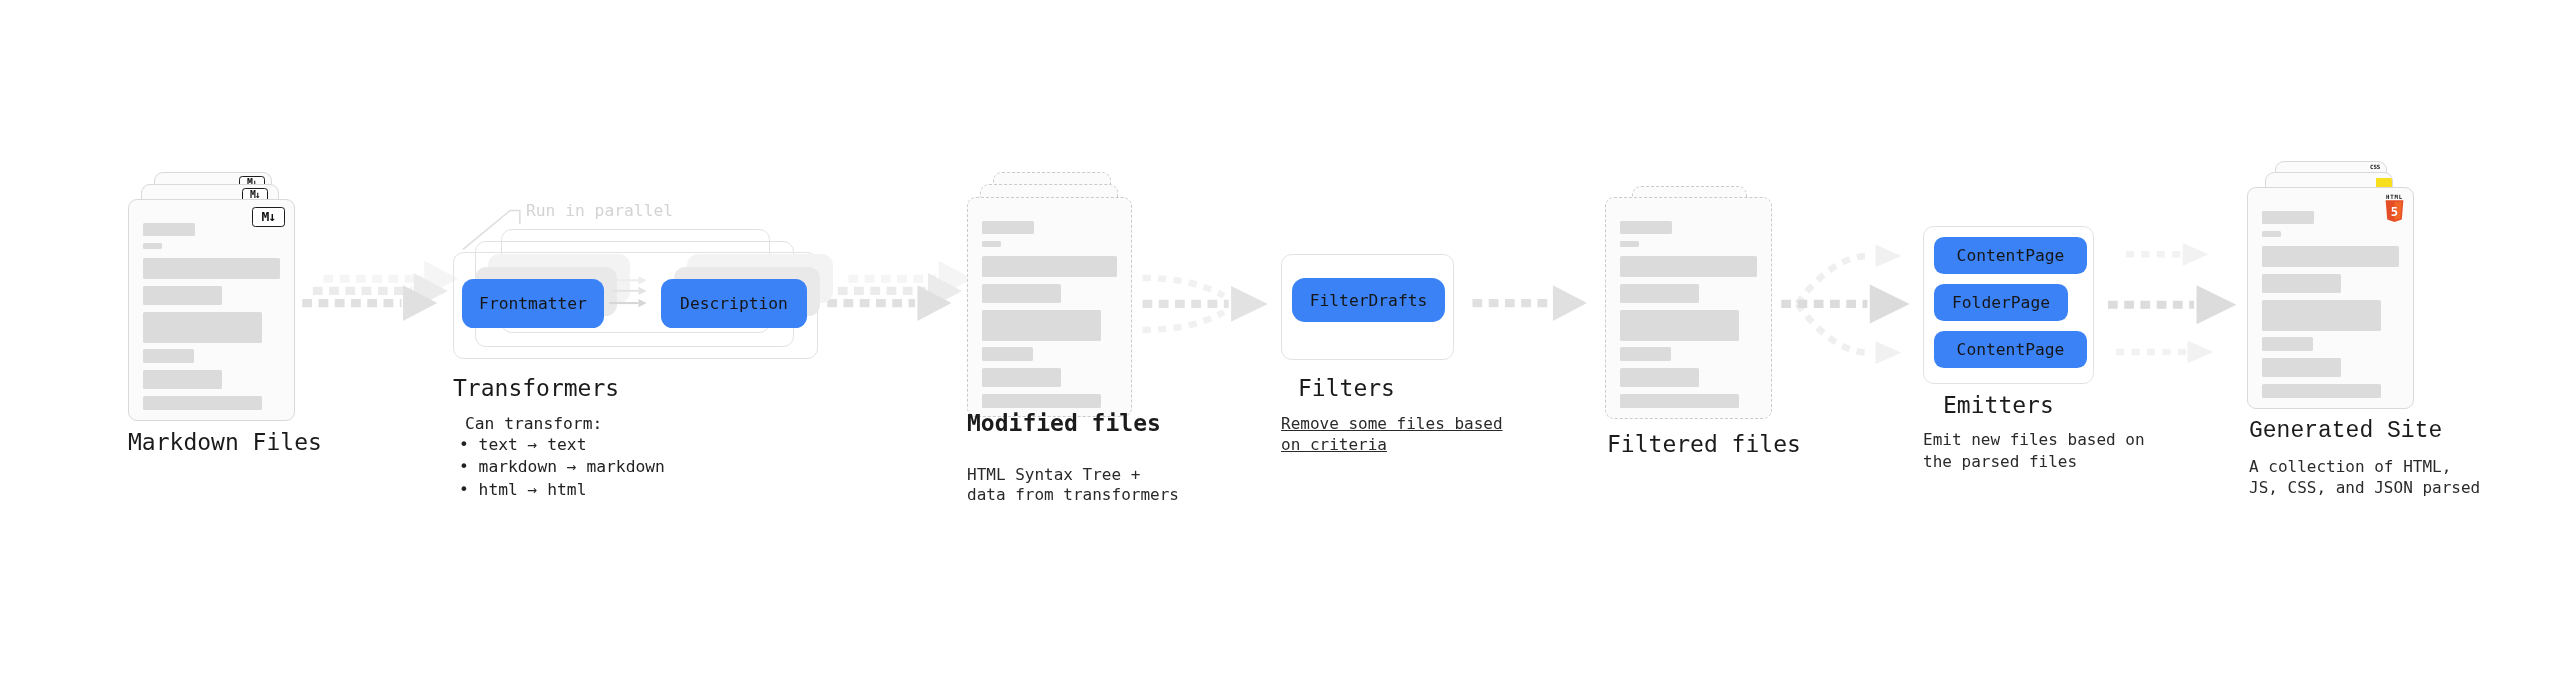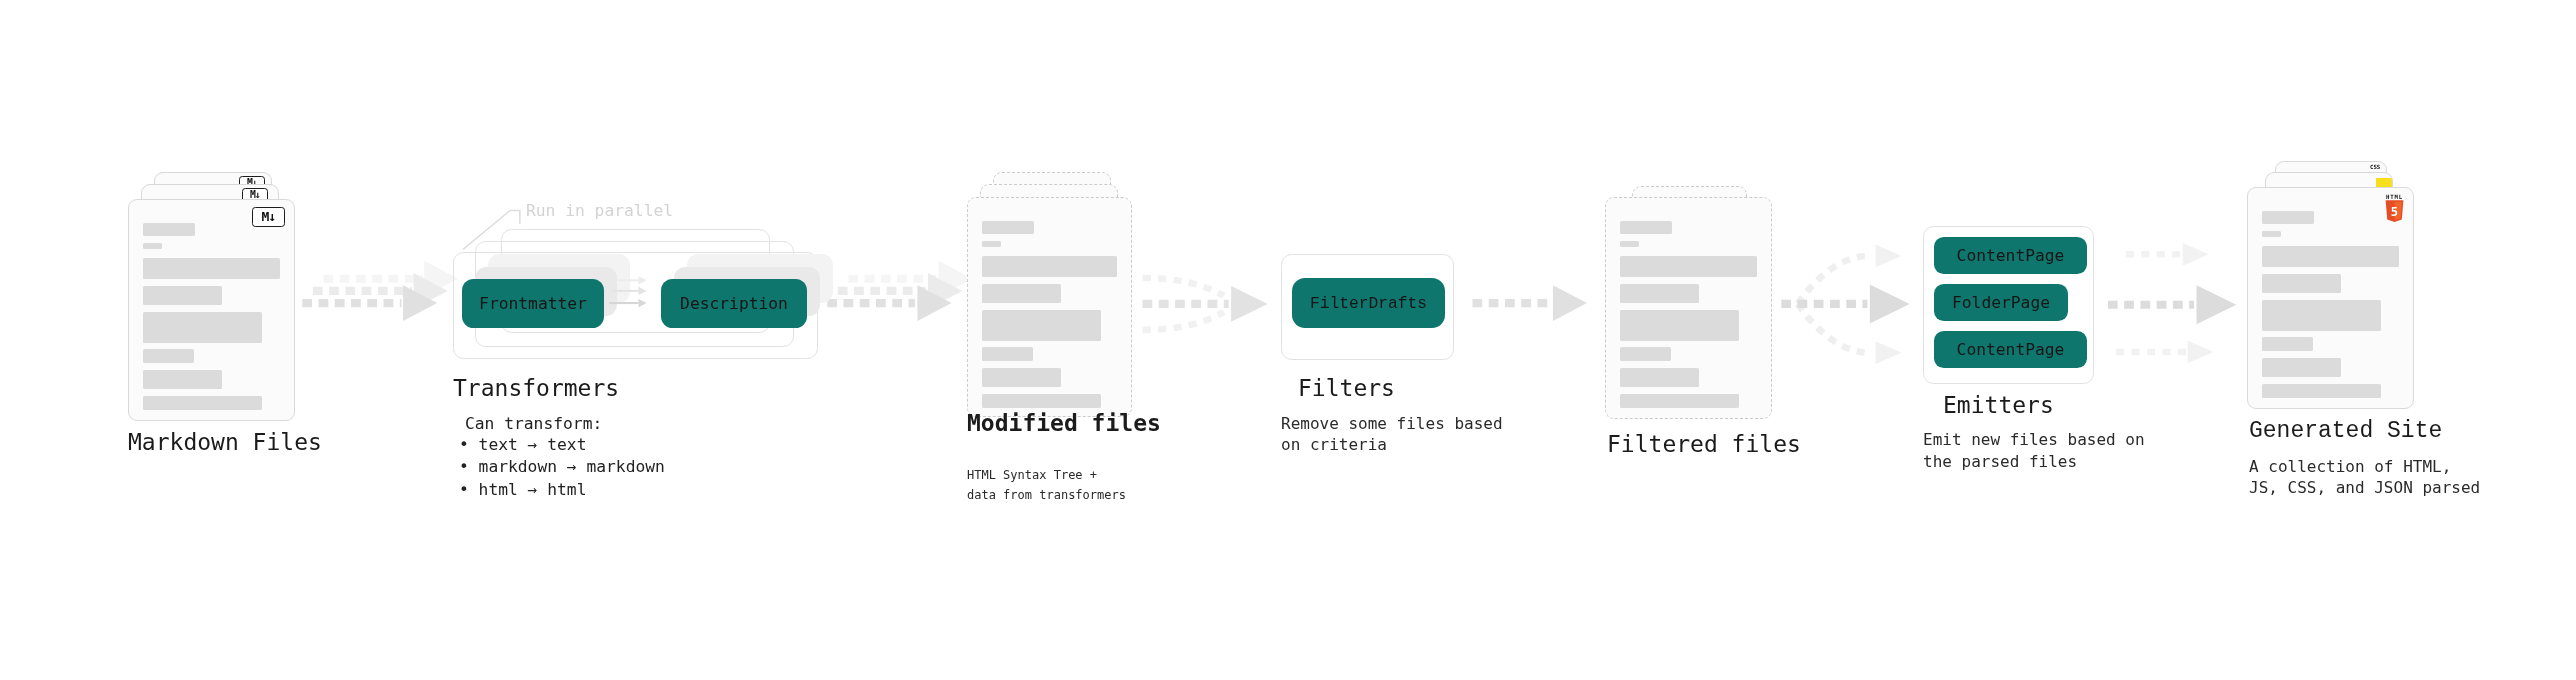--- a/index.html
+++ b/index.html
@@ -30,21 +30,21 @@
   .html5-logo{position:absolute;top:5.7px;left:136px;width:21px;text-align:center;}
   .html5-word{font-size:5.7px;font-weight:bold;color:#111;letter-spacing:0.8px;line-height:6.5px;}
   .css-badge{position:absolute;top:3.3px;left:91px;width:16.3px;text-align:center;}
   .css-word{font-size:5.7px;font-weight:bold;color:#111;line-height:5.7px;}
   .css-bar{height:2.4px;background:#2965f1;margin-top:0.8px;border-radius:0.8px;}
   .js-badge{position:absolute;top:4.9px;left:110px;width:17px;height:9.8px;background:#f7df1e;}
 
   
   .obox{position:absolute;border:1.6px solid #e2e2e2;border-radius:10.6px;box-sizing:border-box;background:transparent;}
   .obox.filled{background:#ffffff;}
-  .pill{position:absolute;background:#0f766e;border-radius:11.4px;color:#161616;font-size:16.3px;
+  .pill{position:absolute;background:#3b82f6;border-radius:11.4px;color:#161616;font-size:16.3px;
         display:flex;align-items:center;justify-content:center;box-sizing:border-box;}
   .pill.g1{background:#e9e9e9;}
   .pill.g2{background:#f3f3f3;}
 
   
   .stage-label{position:absolute;font-size:23px;font-weight:500;color:#1b1b1b;white-space:nowrap;}
   .stage-desc{position:absolute;font-size:16px;line-height:21px;color:#2a2a2a;white-space:pre-line;}
   .note-title{position:absolute;font-size:16.3px;color:#222;white-space:nowrap;}
   .bullets{position:absolute;font-size:16.3px;line-height:22.3px;color:#222;white-space:pre-line;}
   .annotation{position:absolute;font-size:16.3px;color:#d3d3d3;white-space:nowrap;}
@@ -184,27 +184,27 @@
       <div class="bar b2"></div>
       <div class="bar b3"></div>
       <div class="bar b4"></div>
     <div class="bar b5"></div>
       <div class="bar b6"></div>
       <div class="bar b7"></div>
       <div class="bar b8"></div>
   </div>
 </div>
 <div class="stage-label" style="left:967px;top:410px;font-weight:bold;">Modified files</div>
-<div class="stage-desc" style="left:967px;top:465px;font-size:12px;line-height:20.3px;">HTML Syntax Tree +
+<div class="stage-desc" style="left:967px;top:465px;font-size:16px;line-height:20.3px;">HTML Syntax Tree +
 data from transformers</div>
 
 <div class="obox filled" style="left:1281px;top:254px;width:173px;height:106px;"></div>
-<div class="pill" style="left:1292px;top:278px;width:153px;height:50px;border-radius:13px;font-family:Liberation Mono, monospace;">FilterDrafts</div>
+<div class="pill" style="left:1292px;top:278px;width:153px;height:44px;border-radius:13px;">FilterDrafts</div>
 <div class="stage-label" style="left:1298px;top:375px;">Filters</div>
-<div class="stage-desc" style="left:1281px;top:413px;">Remove some files based
+<div class="stage-desc" style="left:1281px;top:413px;text-decoration:underline;">Remove some files based
 on criteria</div>
 
 <div class="file-card dashed abs" style="left:1632px;top:186px;width:115px;height:203px;"></div>
 <div class="file-card dashed abs" style="left:1605px;top:197px;width:167px;height:222px;">
   <div class="bars">
     <div class="bar b1"></div>
       <div class="bar b2"></div>
       <div class="bar b3"></div>
       <div class="bar b4"></div>
     <div class="bar b5"></div>

